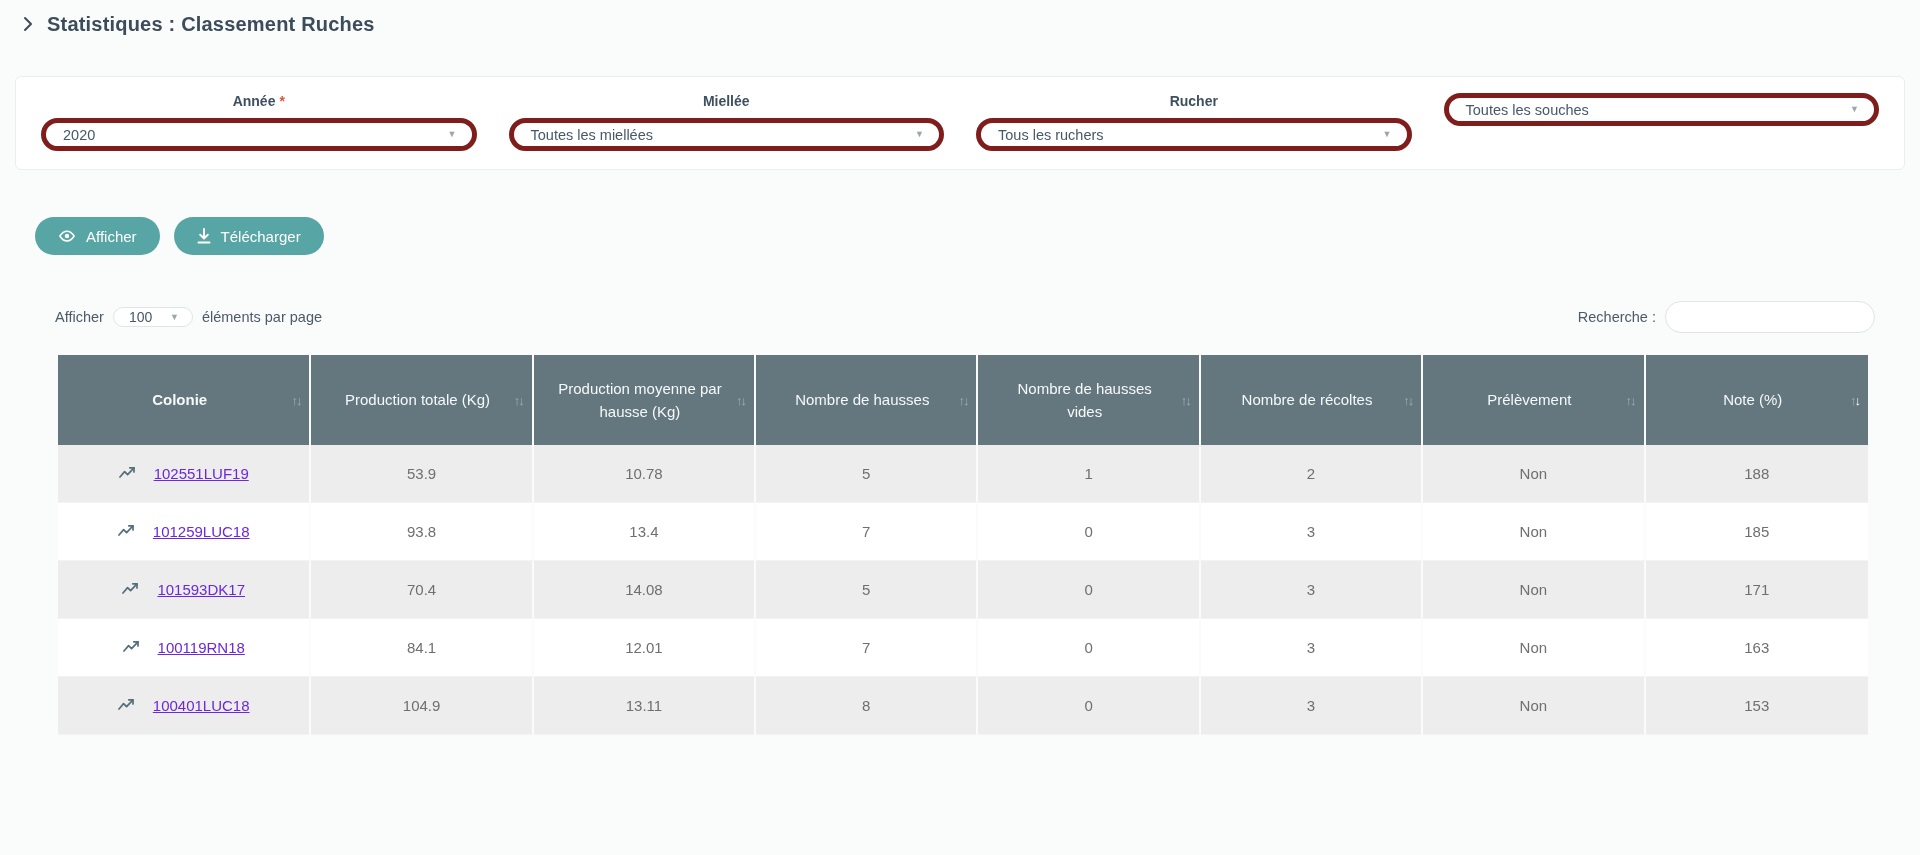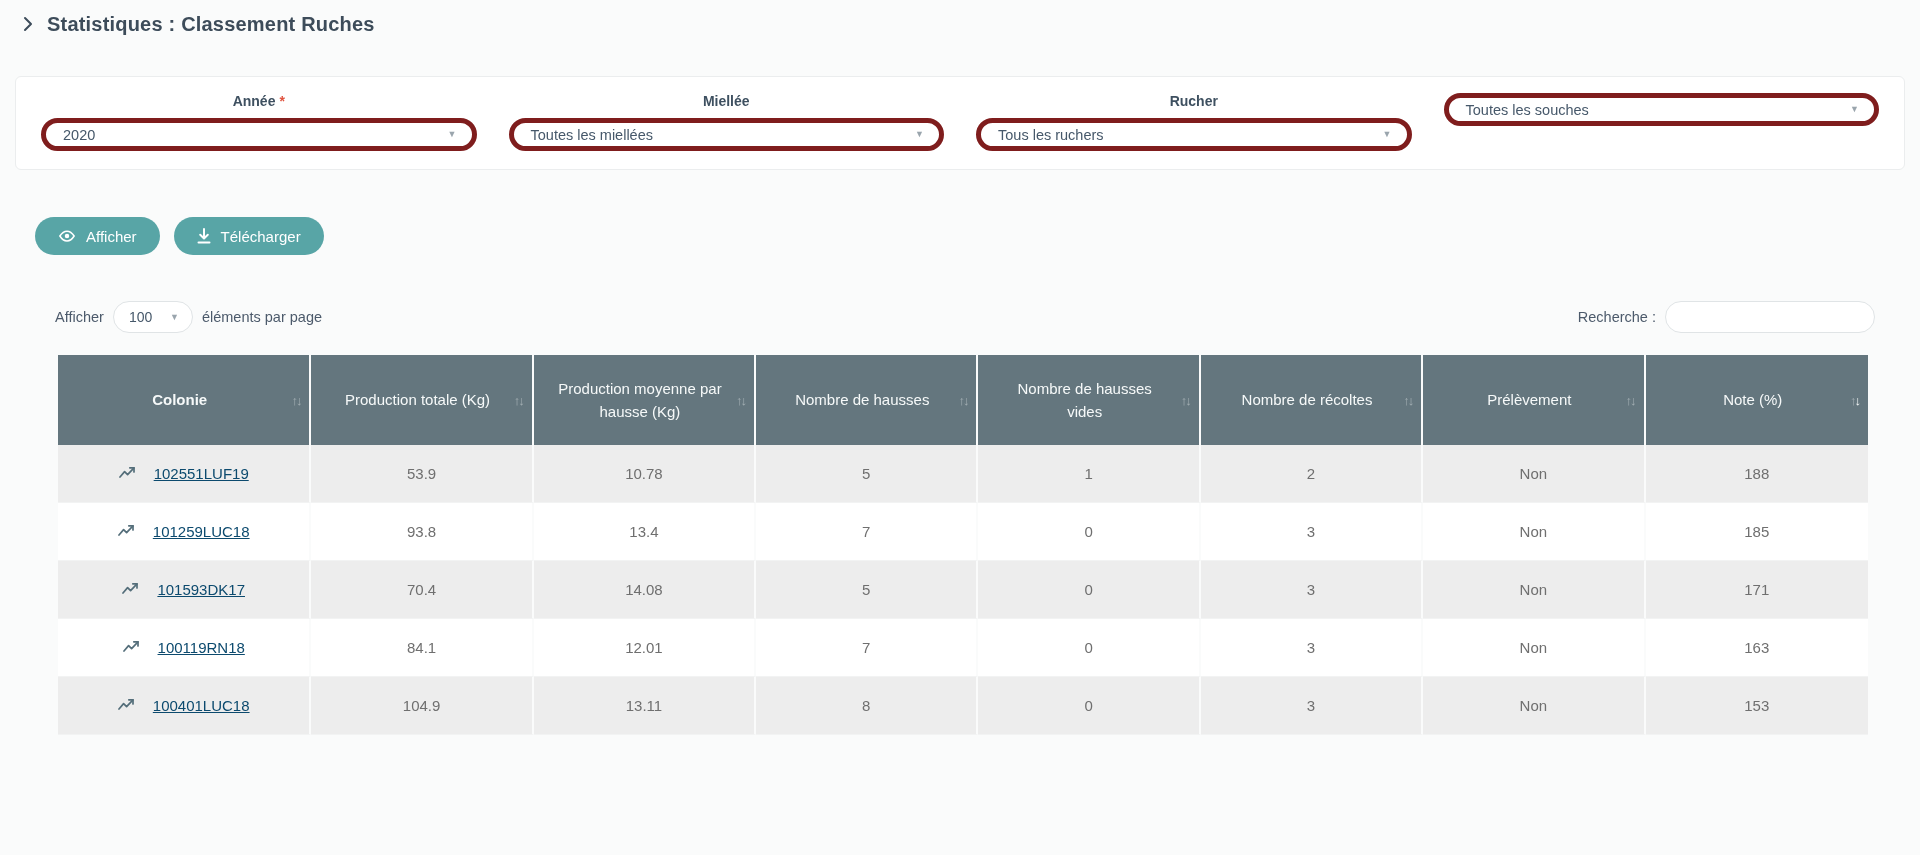--- a/index.html
+++ b/index.html
@@ -95,21 +95,21 @@
     margin: 46px 45px 0 55px;
     display: flex;
     align-items: center;
     justify-content: space-between;
     font-size: 14.5px;
     color: #4c5a6b;
   }
   .length-group, .search-group { display: flex; align-items: center; gap: 9px; }
   .length-pill {
     width: 80px;
-    height: 32px;
+    height: 20px;
     border: 1px solid #e0e4e6;
     border-radius: 999px;
     background: #fff;
     display: flex;
     align-items: center;
     justify-content: space-between;
     padding: 0 13px 0 15px;
     font-size: 14px;
     color: #46586a;
     cursor: pointer;
@@ -174,21 +174,21 @@
     padding: 0 10px;
   }
   .data-table td:last-child { border-right: none; }
   .data-table tbody tr:nth-child(odd) td { background: #ededed; }
   .data-table tbody tr:nth-child(even) td { background: #ffffff; }
 
   .colony-link {
     display: inline-flex;
     align-items: center;
     gap: 18px;
-    color: #0c4a6e;
+    color: #6d28d9;
     text-decoration: underline;
     cursor: pointer;
   }
   .colony-link svg { color: #546e7a; flex: none; }
 </style>
 </head>
 <body>
 
 <div class="page-header">
   <span class="chev">

